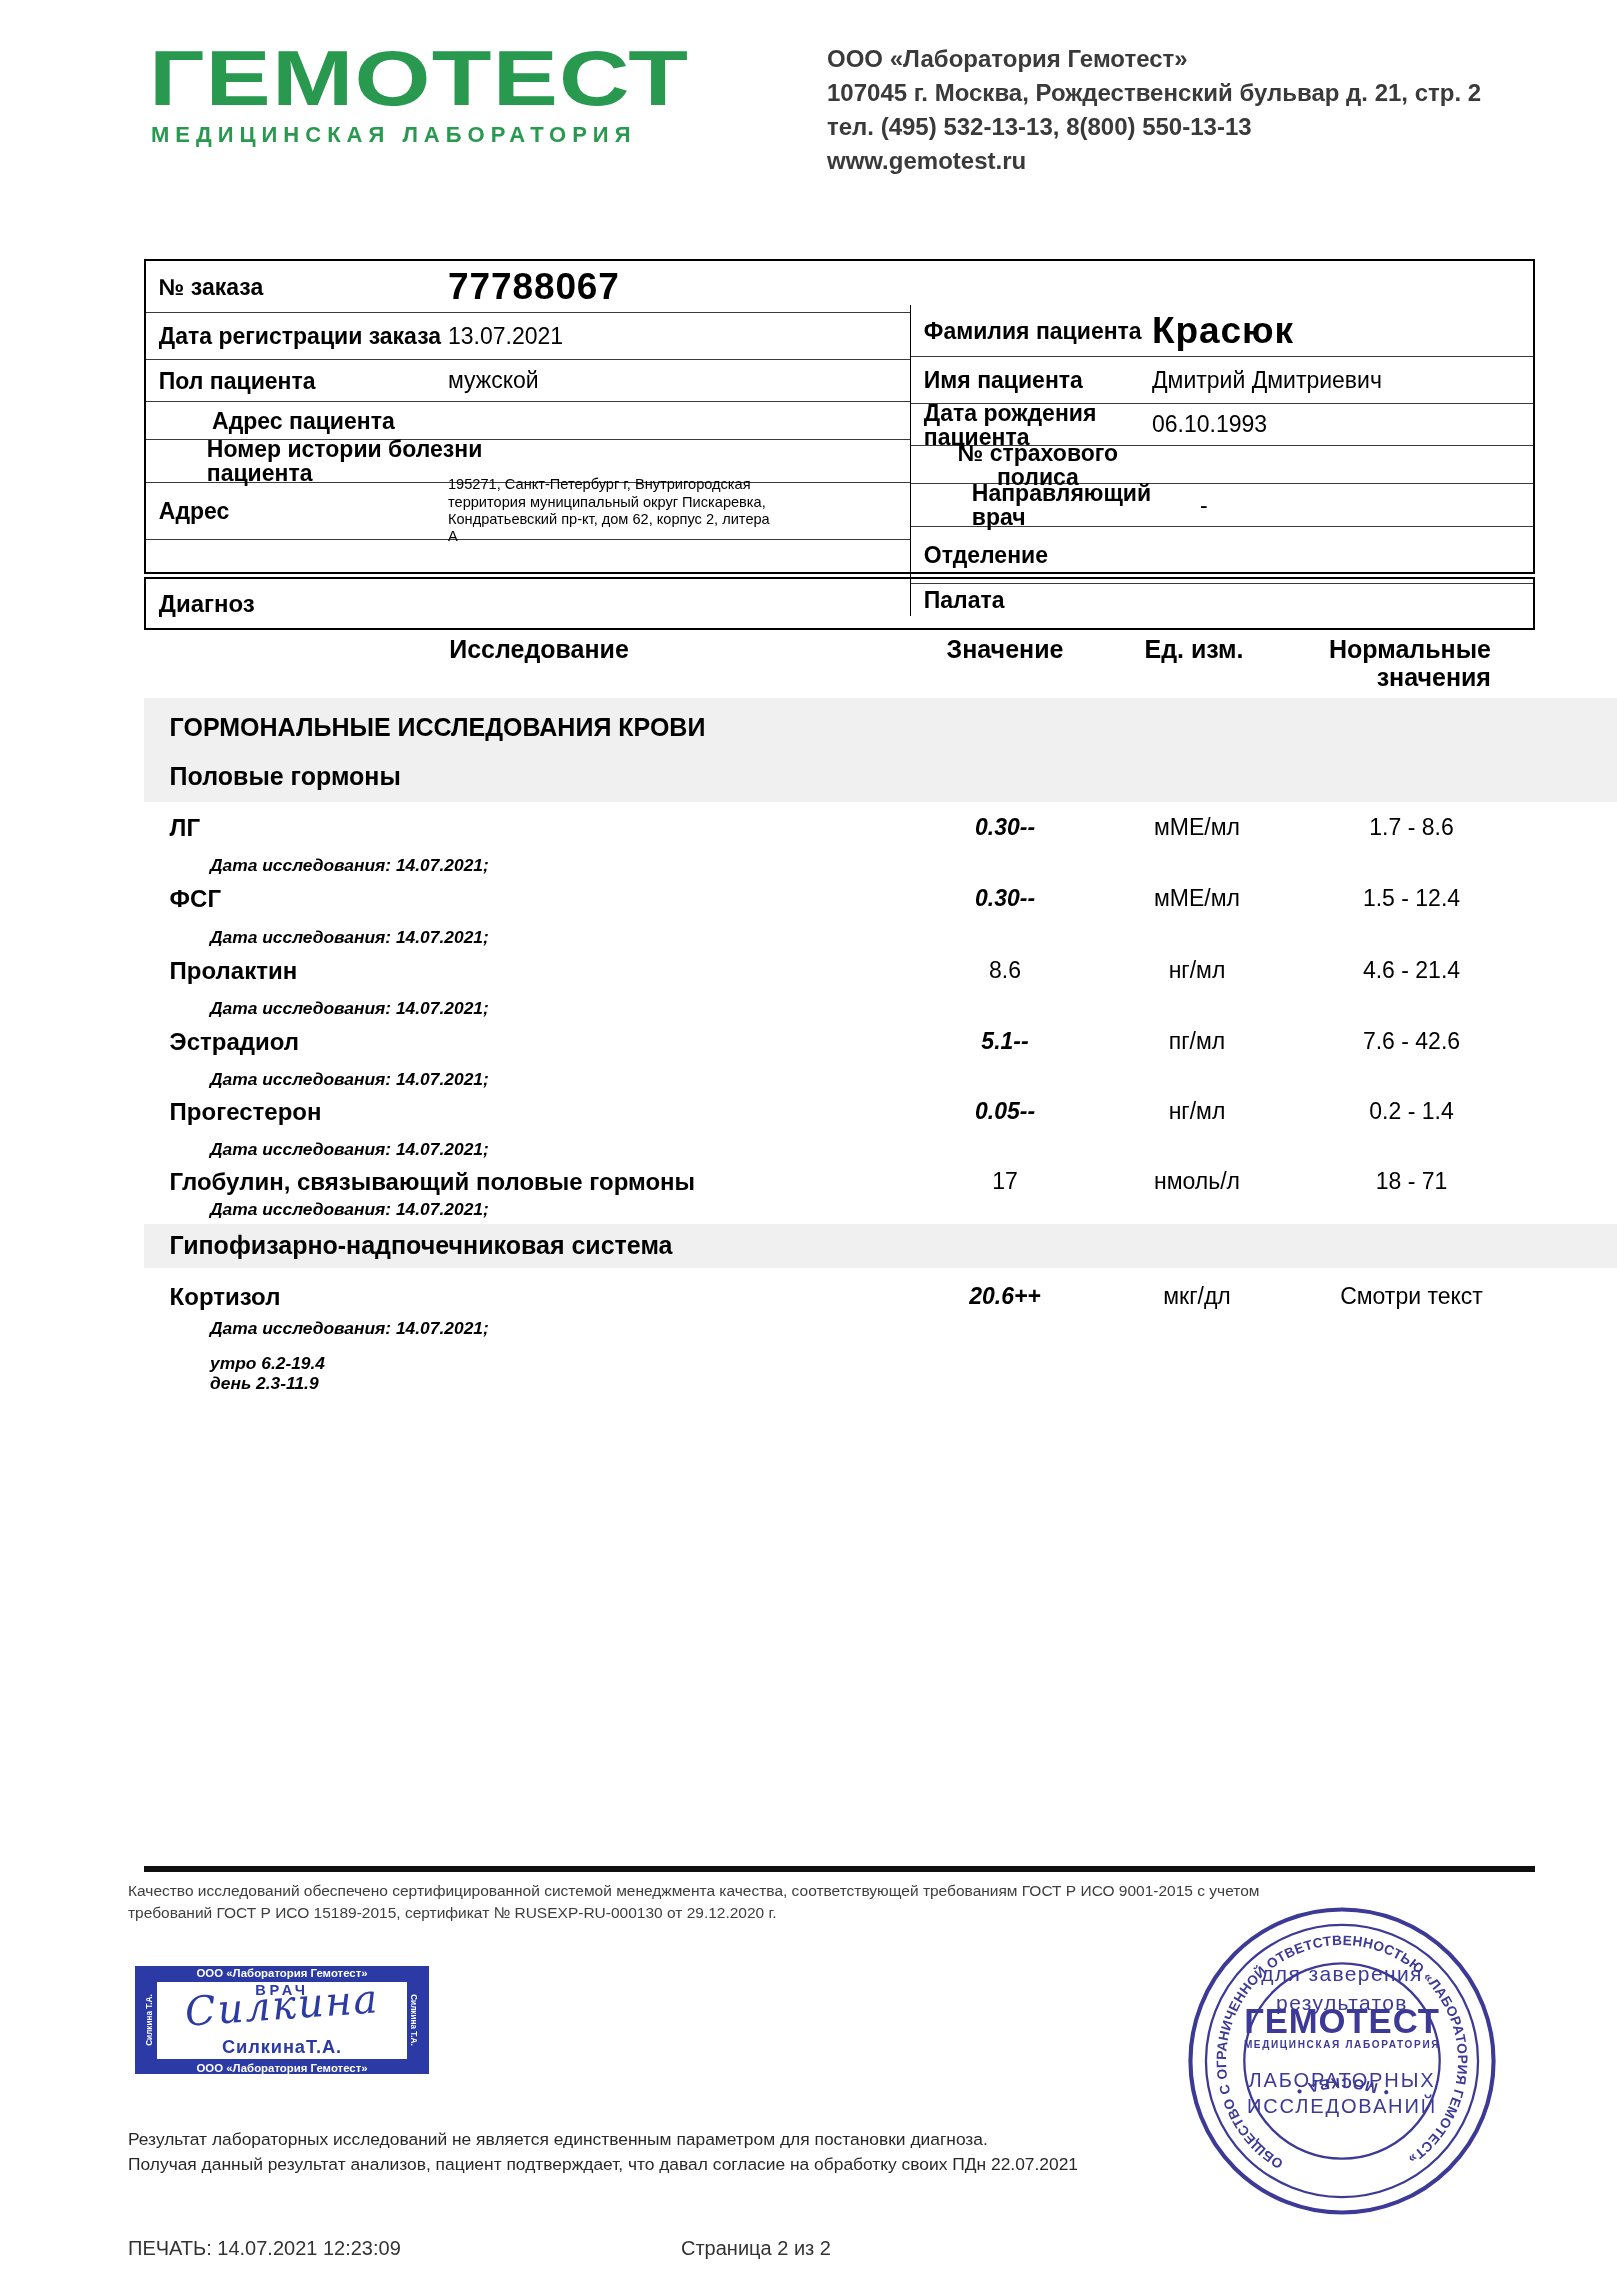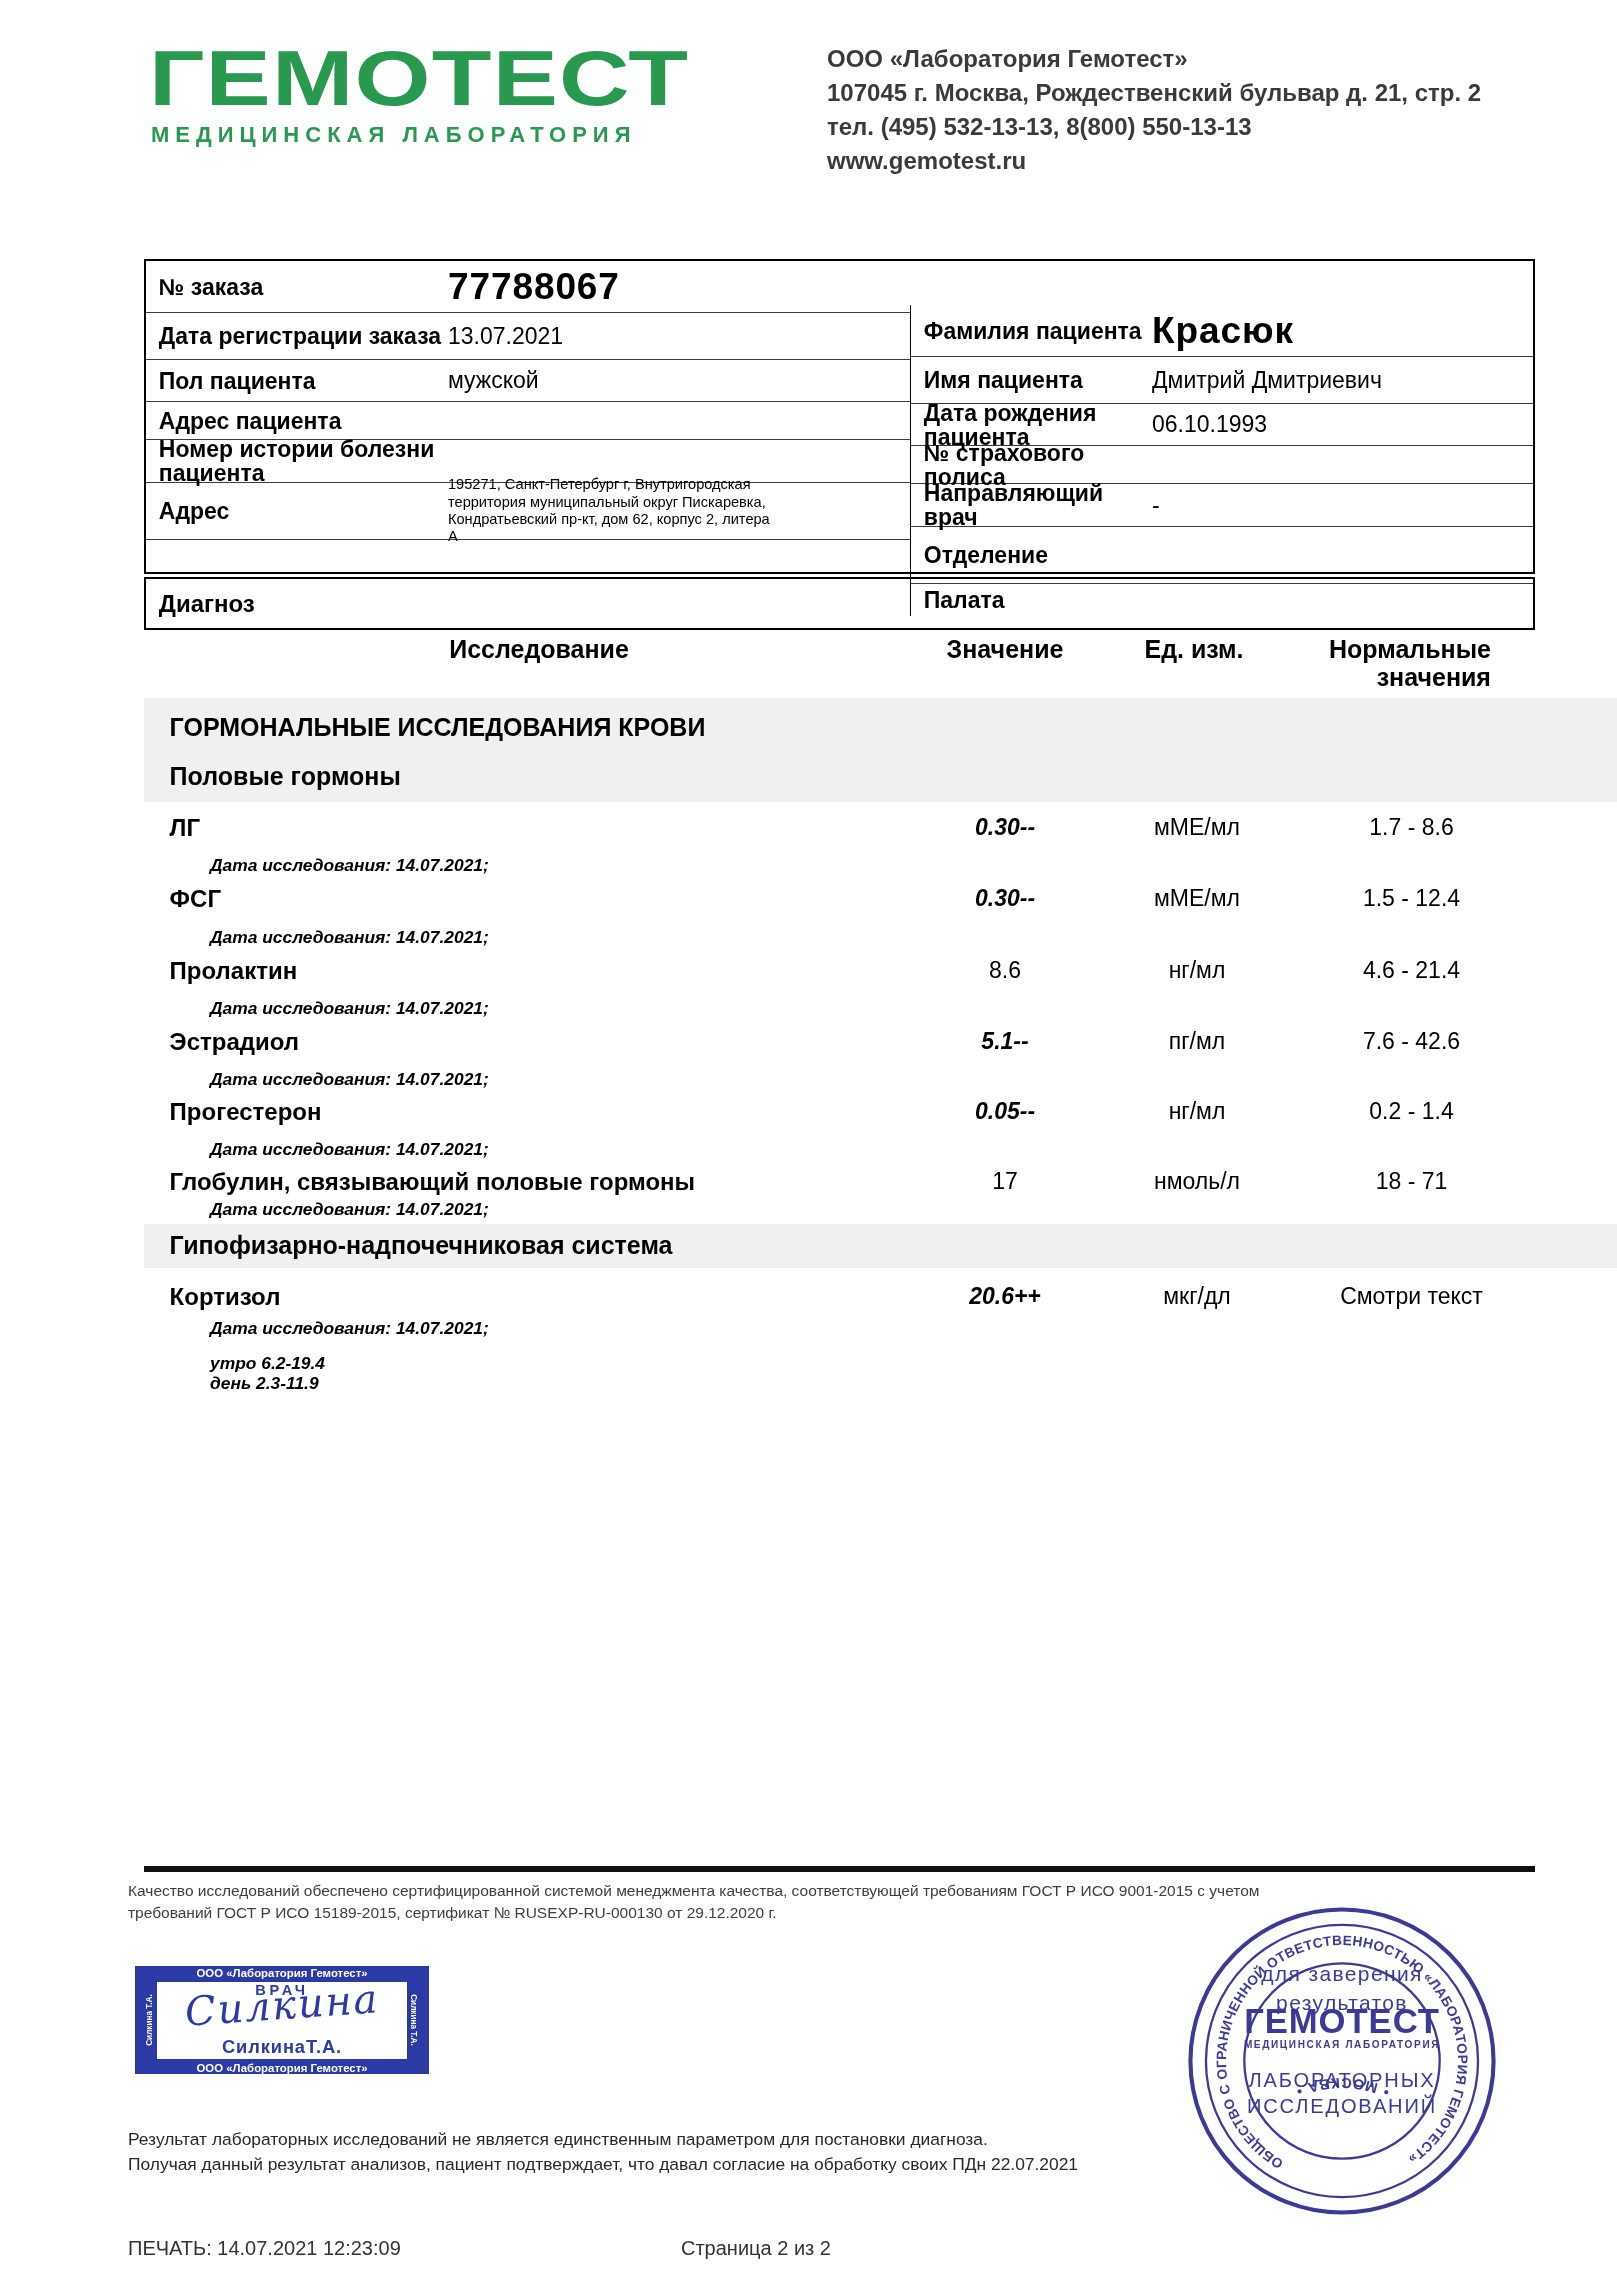--- a/index.html
+++ b/index.html
@@ -22,22 +22,22 @@
   .pt-right{position:absolute;left:764px;top:0;right:0;height:100%;
       border-left:1.8px solid #000;box-sizing:border-box;margin-top:44px;}
   .prow{display:flex;align-items:center;border-bottom:0.9px solid #3a3a3a;box-sizing:border-box;}
   .prow.noline{border-bottom:none;}
   .plabel{font-weight:bold;font-size:23px;line-height:24px;padding-left:12.8px;box-sizing:border-box;flex-shrink:0;}
   .pt-left .plabel{width:302px;}
   .pt-right .plabel{width:241px;}
   .pvalue{font-size:23px;}
   .pvalue.big{font-size:37px;font-weight:bold;letter-spacing:0.9px;}
   .pvalue.small{font-size:14.6px;line-height:17.4px;width:324px;}
-  .h57{height:52px;} .h51{height:47px;} .h46{height:42px;} .h42{height:38px;}
-  .h47{height:43px;} .h62{height:57px;} .h34{height:31px;flex:1;}
+  .h57{height:52px;} .h51{height:47px;} .h46{height:42px;} .h42{height:38px;text-align:center;}
+  .h47{height:43px;padding-left:48px;} .h62{height:57px;} .h34{height:31px;flex:1;}
 
   .diag{position:absolute;left:144px;top:577px;width:1391px;height:53px;
       border:2.7px solid #000;box-sizing:border-box;display:flex;align-items:center;}
   .diag .plabel{font-size:24px;}
 
   
   .col-head{position:absolute;top:635px;font-weight:bold;font-size:25px;text-align:center;line-height:28px;}
   #h-name{left:329px;width:420px;}
   #h-value{left:868px;width:274px;}
   #h-unit{left:1057px;width:274px;}

